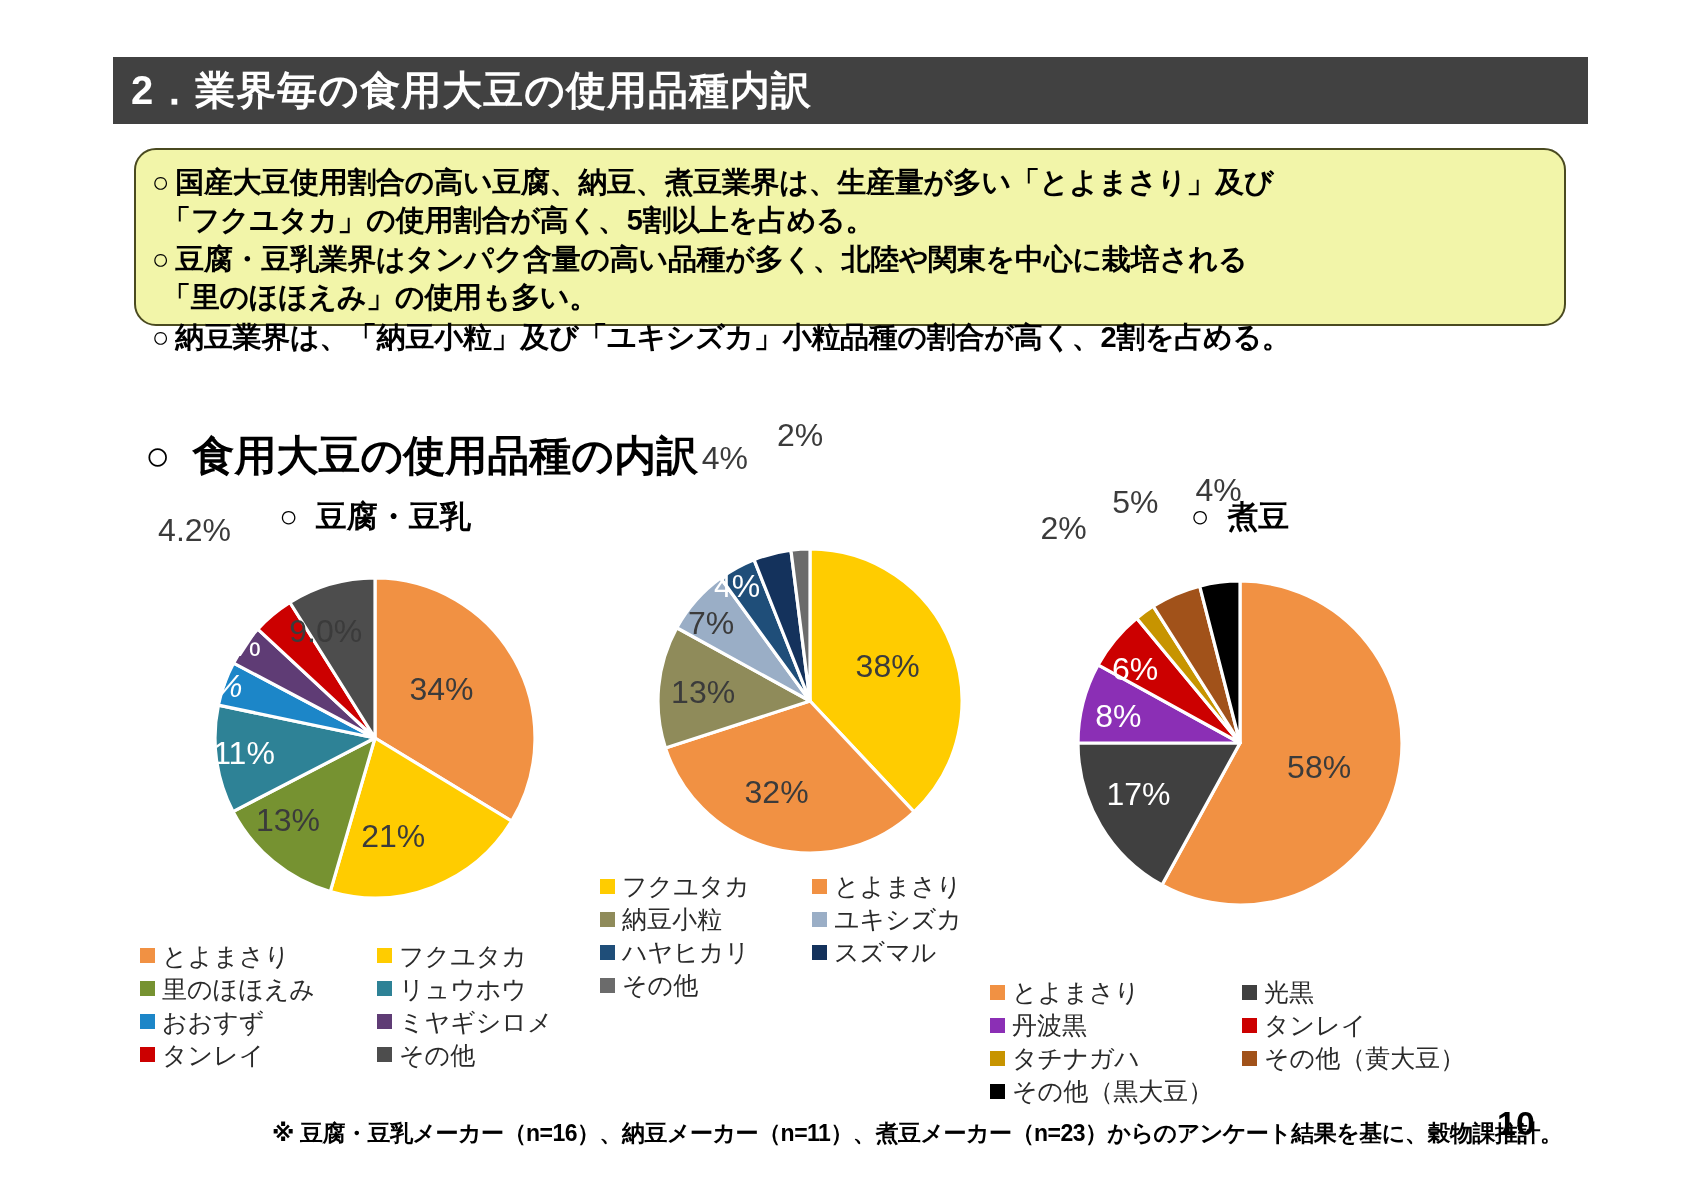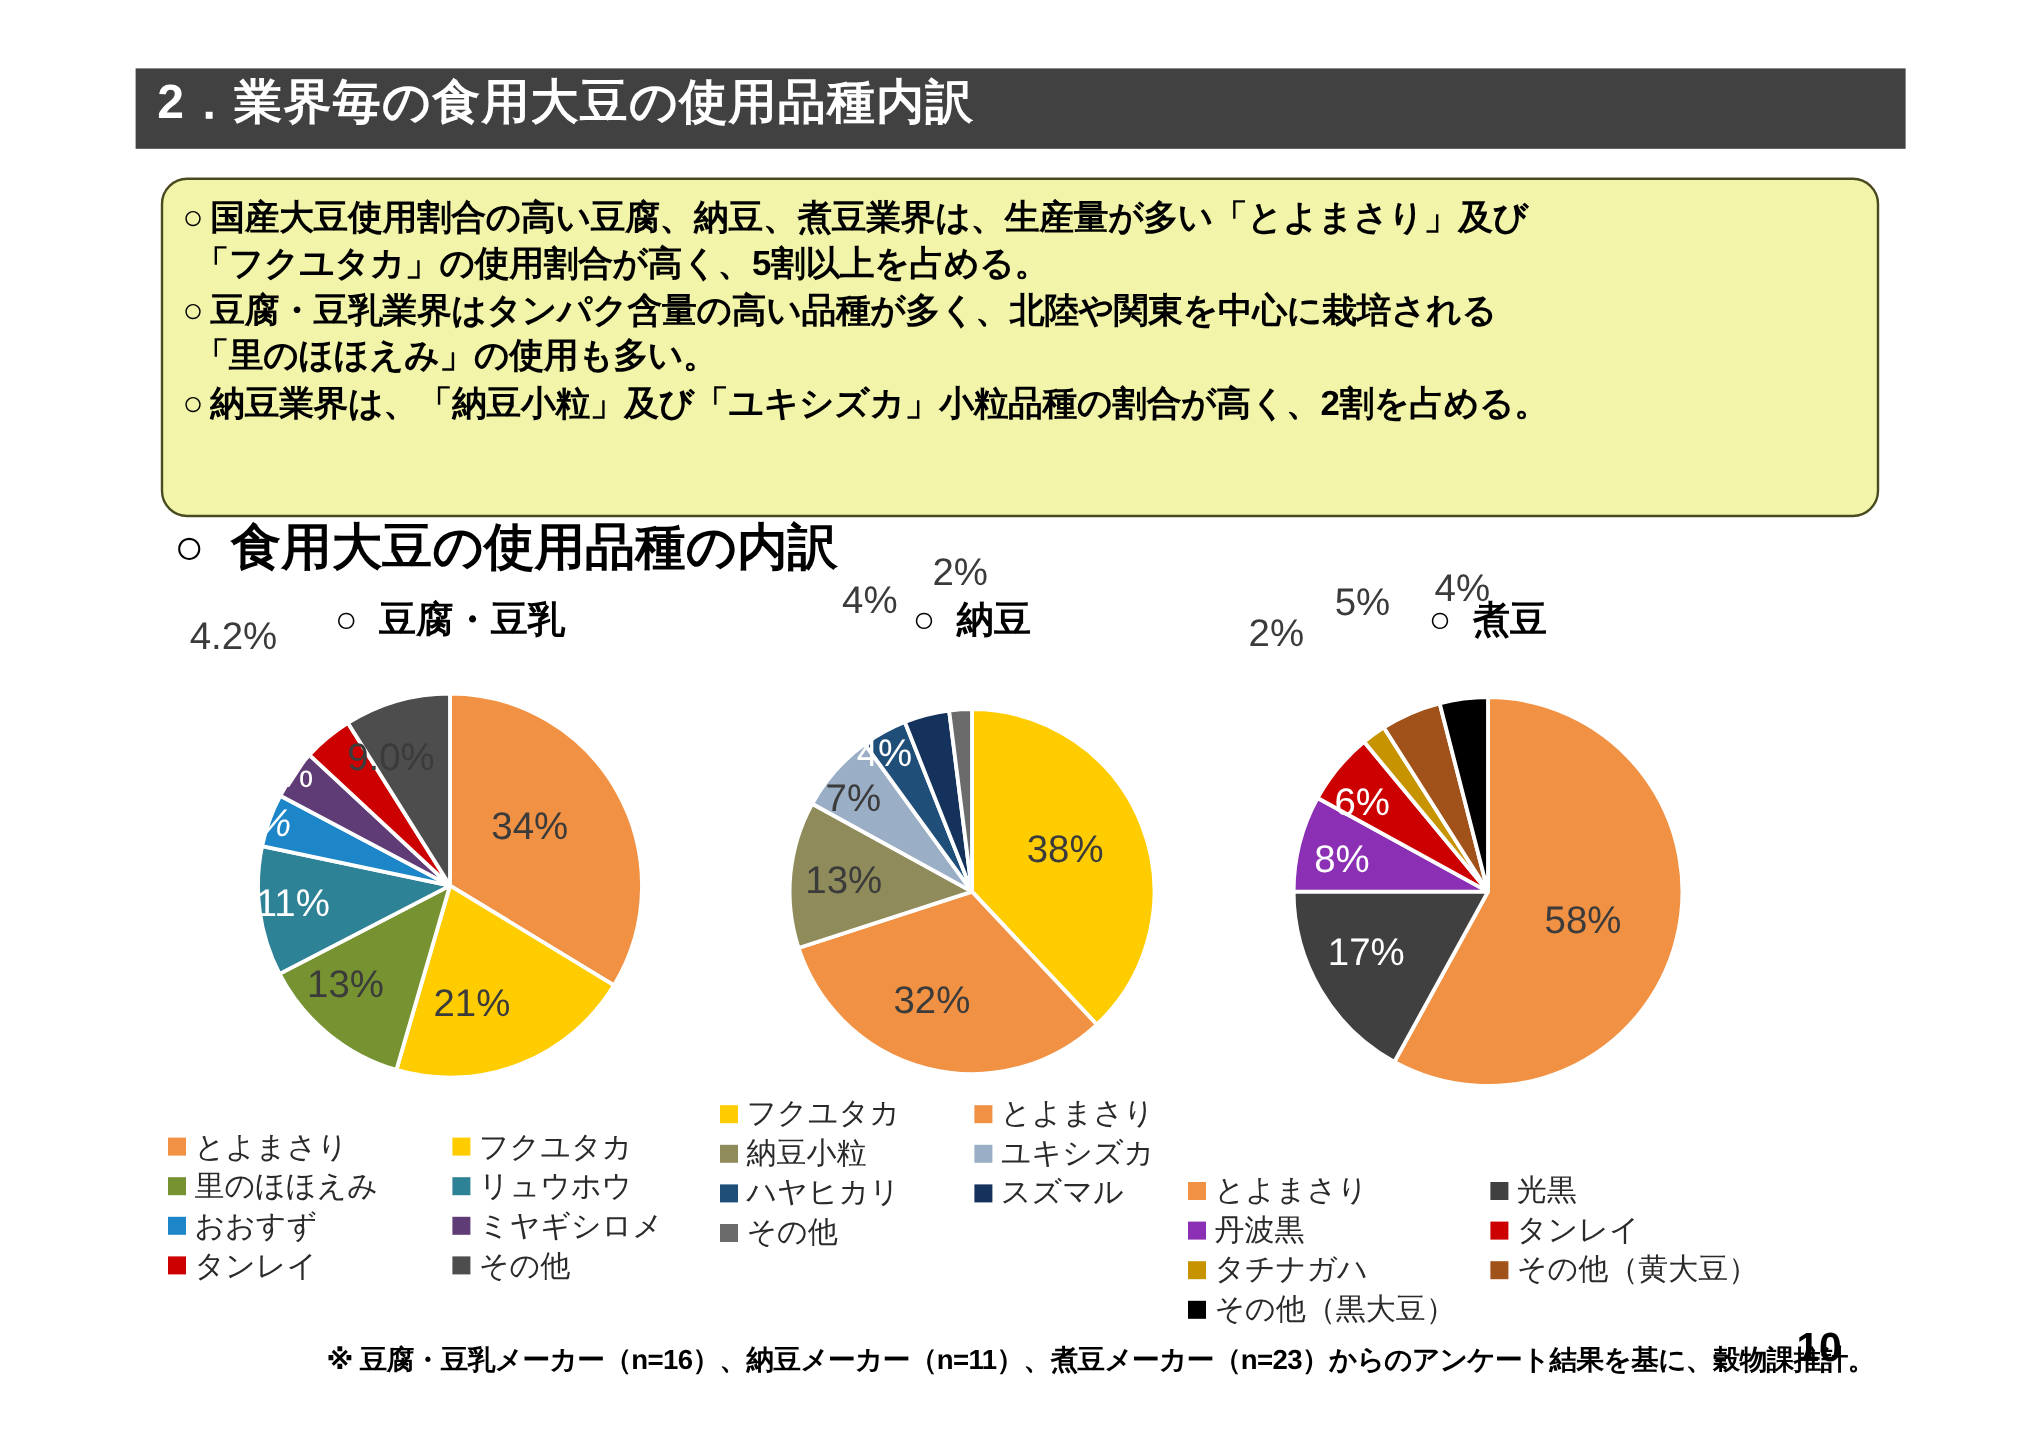--- a/index.html
+++ b/index.html
@@ -18,38 +18,38 @@
 
   
   #title-bar {
     position: absolute;
     left: 113px;
     top: 57px;
     width: 1475px;
     height: 67px;
     background: #414141;
     display: flex;
-    align-items: flex-start;
+    align-items: center;
   }
   #title-bar .title-text {
     color: #ffffff;
     font-size: 40px;
     font-weight: bold;
     letter-spacing: 1px;
     padding-left: 18px;
     white-space: nowrap;
   }
 
   
   #callout-box {
     position: absolute;
     left: 134px;
     top: 148px;
     width: 1432px;
-    height: 283px;
+    height: 178px;
     background: #f2f5a9;
     border: 2px solid #4a4a20;
     border-radius: 22px;
     box-sizing: border-box;
     padding: 14px 16px 10px 16px;
   }
   .bullet-para {
     font-size: 29px;
     font-weight: bold;
     line-height: 1.30;
@@ -233,23 +233,20 @@
         <span>タンレイ</span>
       </div>
       <div class="legend-item">
         <span class="legend-swatch" style="background: rgb(77, 77, 77);"></span>
         <span>その他</span>
       </div>
     </div>
 </div>
 
 <div class="chart-block" id="chart-block-2">
-  <div class="chart-title">
-    <span class="mark">○</span><span>納豆</span>
-  </div>
   <div class="pie-wrap" id="pie-wrap-2">
       <svg width="400" height="368" viewBox="0 0 400 368">
         <path d="M 200 205 L 200 53 A 152 152 0 0 1 304.0511601011607 315.8032313680545 Z" fill="#fc0" stroke="#ffffff" stroke-width="3.2" stroke-linejoin="round"></path>
         <path d="M 200 205 L 304.0511601011607 315.8032313680545 A 152 152 0 0 1 55.439409523136675 251.97058314499202 Z" fill="#f19143" stroke="#ffffff" stroke-width="3.2" stroke-linejoin="round"></path>
         <path d="M 200 205 L 55.439409523136675 251.97058314499202 A 152 152 0 0 1 66.80138463333276 131.77344153653928 Z" fill="#8f8b5a" stroke="#ffffff" stroke-width="3.2" stroke-linejoin="round"></path>
         <path d="M 200 205 L 66.80138463333276 131.77344153653928 A 152 152 0 0 1 110.65664165154406 82.02941685500801 Z" fill="#9aaec6" stroke="#ffffff" stroke-width="3.2" stroke-linejoin="round"></path>
         <path d="M 200 205 L 110.65664165154406 82.02941685500801 A 152 152 0 0 1 144.04506799192885 63.673974144985834 Z" fill="#1f4e79" stroke="#ffffff" stroke-width="3.2" stroke-linejoin="round"></path>
         <path d="M 200 205 L 144.04506799192885 63.673974144985834 A 152 152 0 0 1 180.94934849822556 54.198565400199385 Z" fill="#14325c" stroke="#ffffff" stroke-width="3.2" stroke-linejoin="round"></path>
         <path d="M 200 205 L 180.94934849822556 54.198565400199385 A 152 152 0 0 1 199.99999999999983 53 Z" fill="#6b6b6b" stroke="#ffffff" stroke-width="3.2" stroke-linejoin="round"></path>
       </svg>

